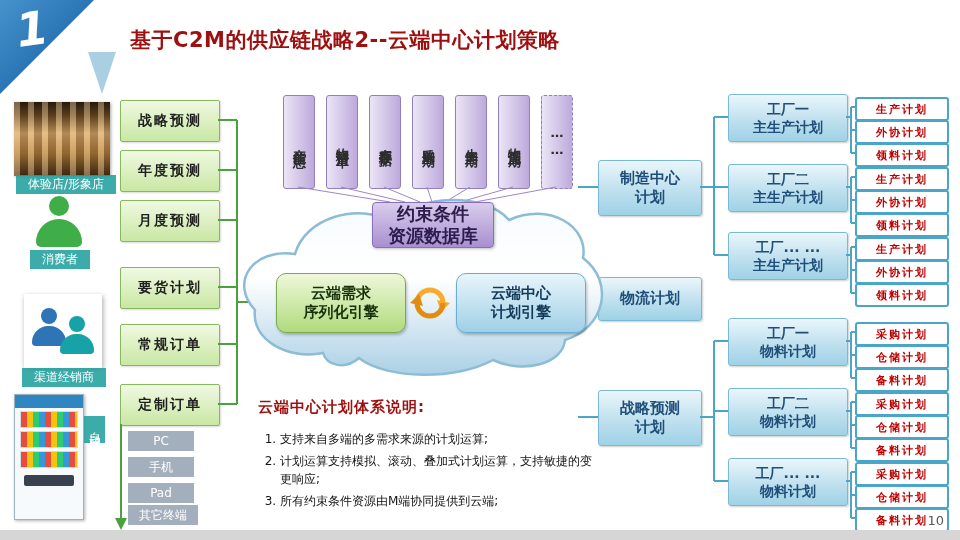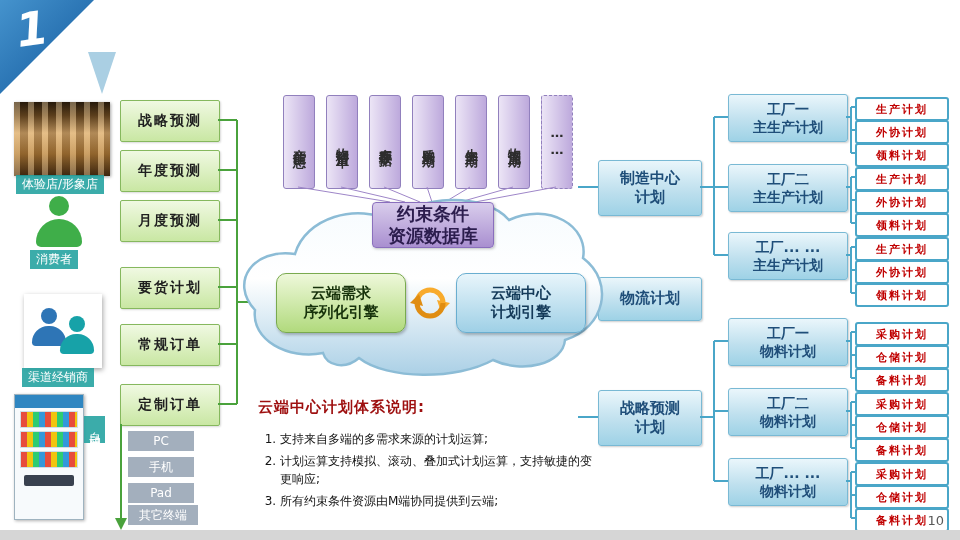--- a/index.html
+++ b/index.html
@@ -16,21 +16,21 @@
              clip-path:polygon(0 0,100% 0,50% 100%);}
   .title{position:absolute;left:130px;top:26px;font-size:21px;font-weight:bold;color:#9e1010;
          letter-spacing:0.5px;white-space:nowrap;}
 
   
   .store{position:absolute;box-shadow:1px 1px 3px rgba(0,0,0,.35);
          background:linear-gradient(180deg,#2e1f0e 0%,#6e4b22 18%,#d8a86a 42%,#b07a36 70%,#4a2e12 100%);}
   .store::after{content:"";position:absolute;inset:0;
          background:repeating-linear-gradient(90deg,rgba(255,232,190,.35) 0 6px,rgba(0,0,0,.18) 6px 14px);}
   .tag{position:absolute;background:rgba(32,160,158,.88);color:#fff;font-size:12px;
-       padding:1px 6px;white-space:nowrap;z-index:3;}
+       padding:1px 12px;white-space:nowrap;z-index:3;}
   .tag-v{writing-mode:vertical-rl;text-orientation:upright;padding:6px 2px;letter-spacing:3px;}
   .avatar{position:absolute;}
   .av-head{width:20px;height:20px;border-radius:50%;margin:0 auto 3px;}
   .av-body{width:46px;height:28px;border-radius:23px 23px 5px 5px;}
   .dist-card{position:absolute;background:#fff;box-shadow:1px 2px 5px rgba(0,0,0,.35);}
   .mini-av{position:absolute;}
   .mini-head{width:16px;height:16px;border-radius:50%;margin:0 auto 2px;}
   .mini-body{width:34px;height:20px;border-radius:17px 17px 4px 4px;}
   .vending{position:absolute;background:#f7fafc;border:1px solid #9fb3bf;
            box-shadow:1px 1px 3px rgba(0,0,0,.3);}
@@ -89,20 +89,21 @@
   .footer-bar{position:absolute;left:0;bottom:0;width:960px;height:10px;background:#d6d6d6;}
 </style>
 </head>
 <body>
 
 <div class="slide">
 
   <div class="tri-big"></div>
   <div class="badge">1</div>
   <div class="tri-small"></div>
+  <div class="title">基于C2M的供应链战略2--云端中心计划策略</div>
 
   <div class="store" style="left:14px;top:102px;width:96px;height:74px"></div>
   <div class="tag" style="left:16px;top:175px">体验店/形象店</div>
 
   <div class="avatar" style="left:36px;top:196px">
     <div class="av-head" style="background:#3fae49"></div>
     <div class="av-body" style="background:#3fae49"></div>
   </div>
   <div class="tag" style="left:30px;top:250px">消费者</div>
 

